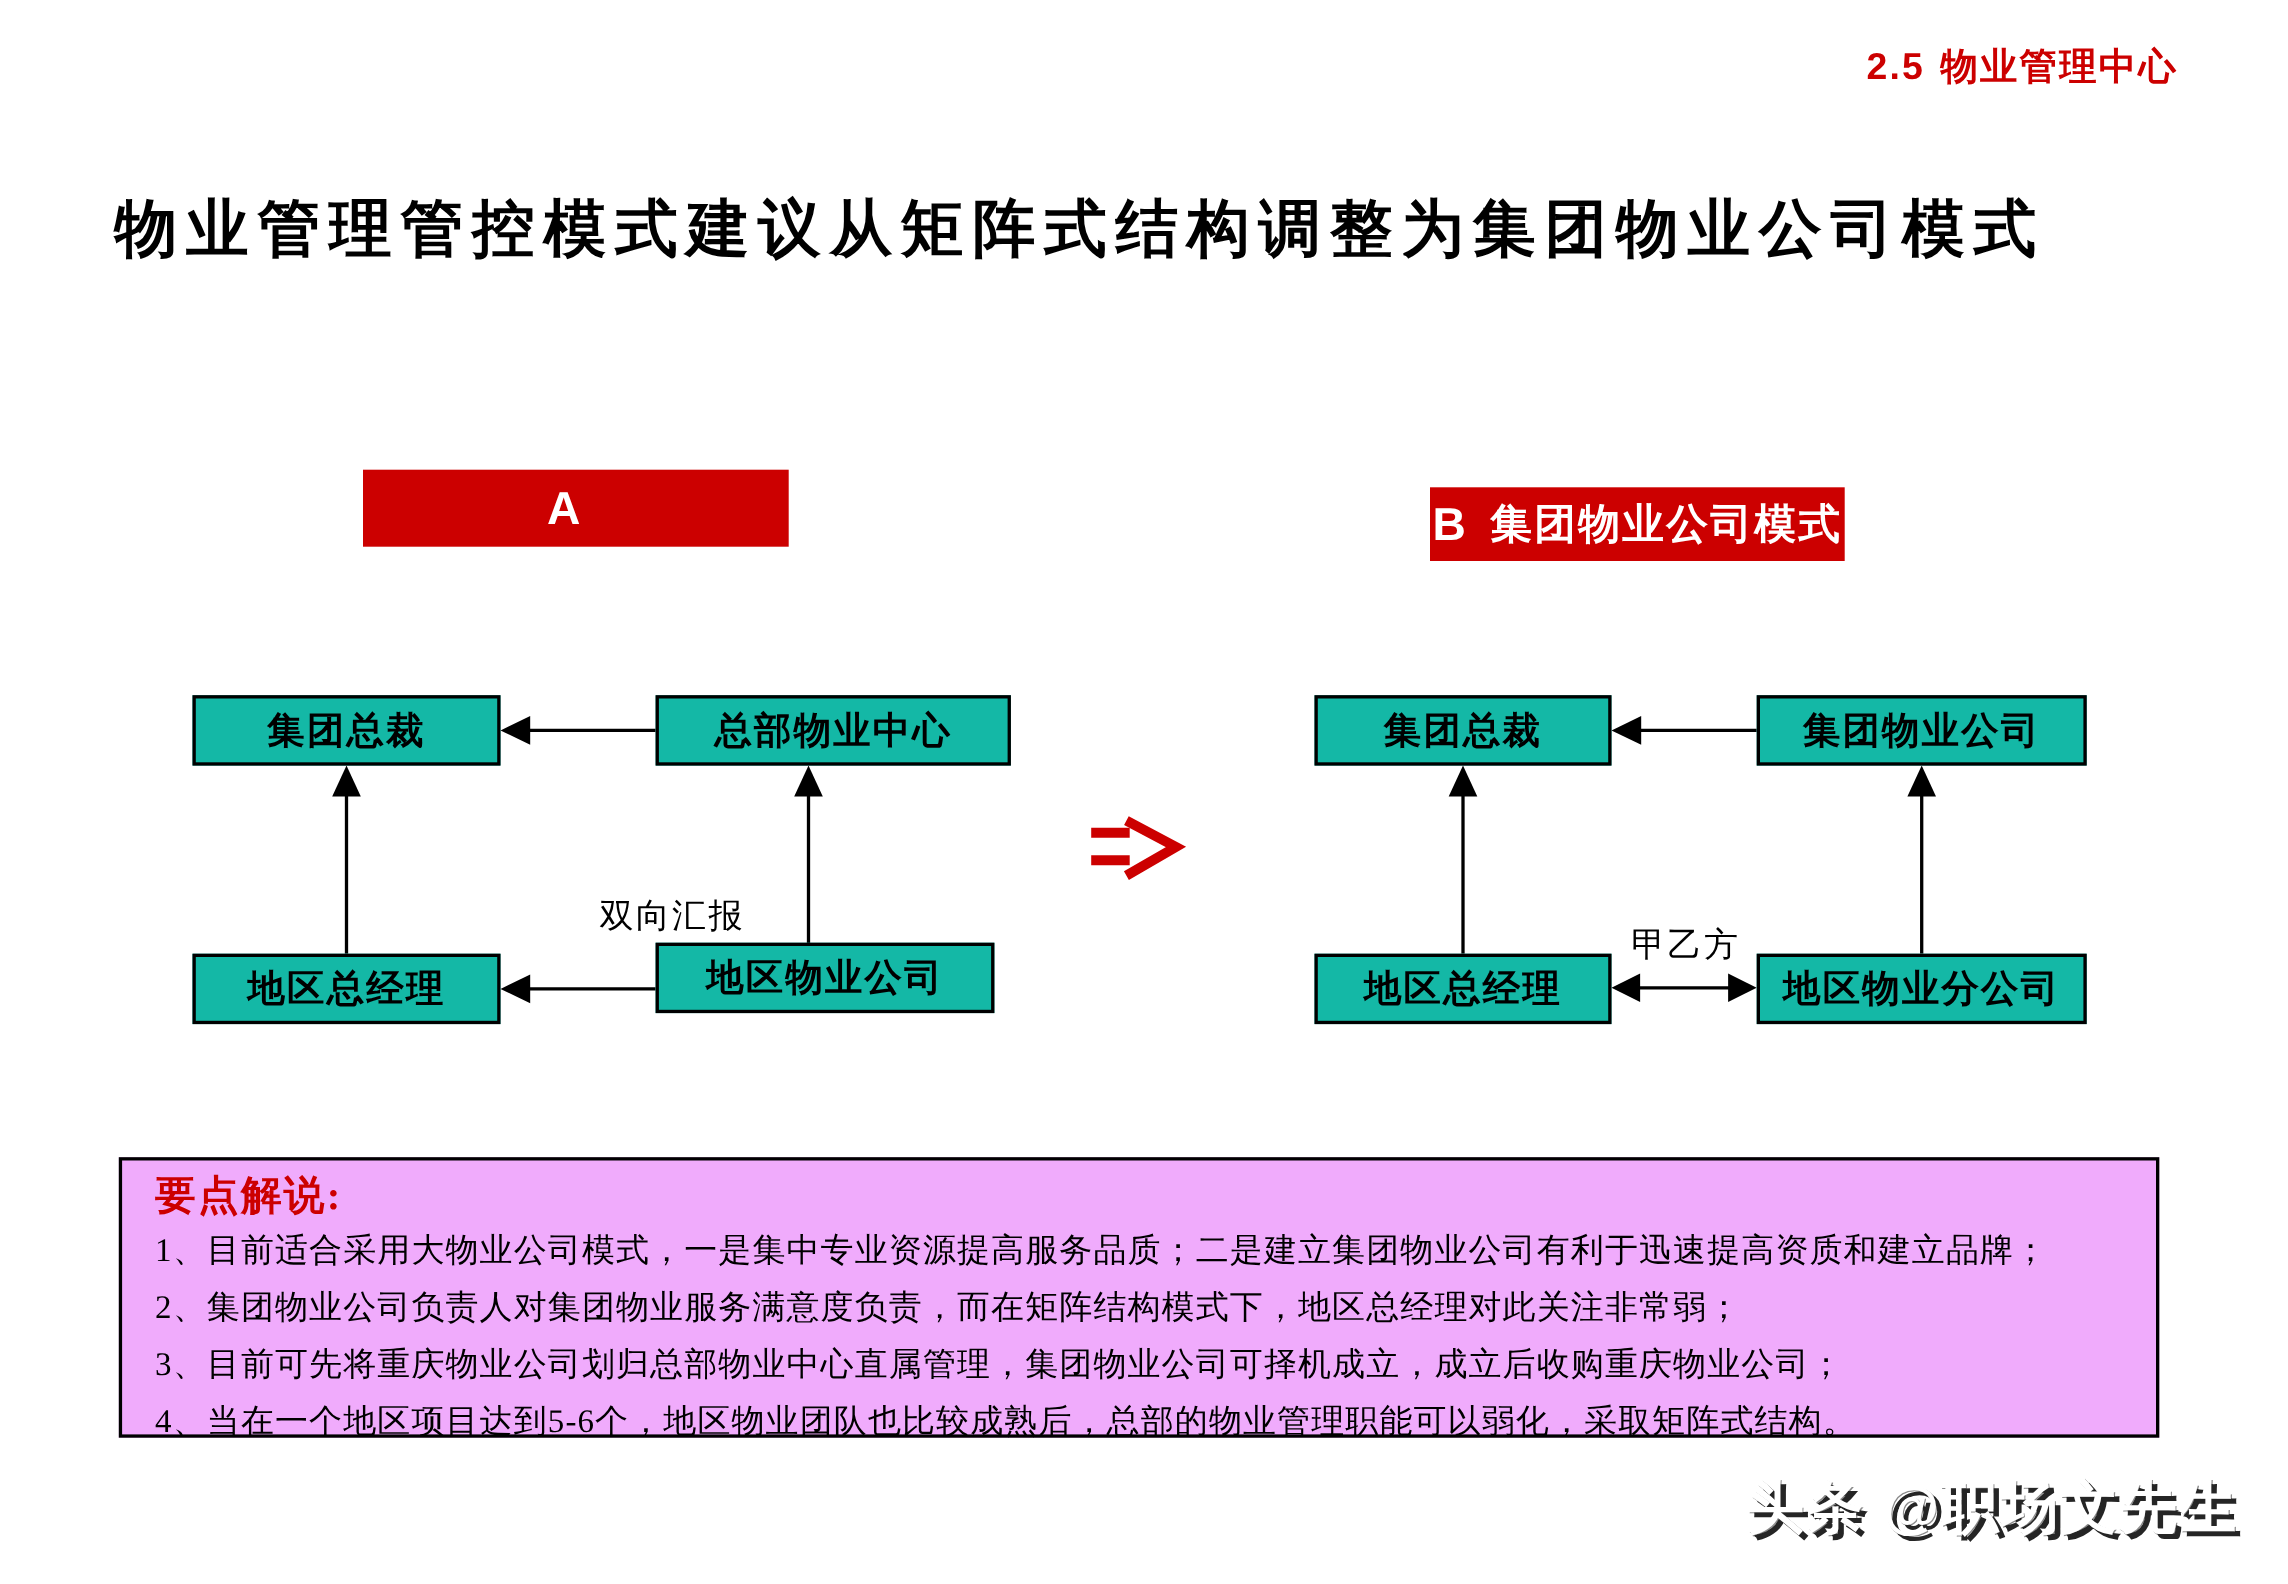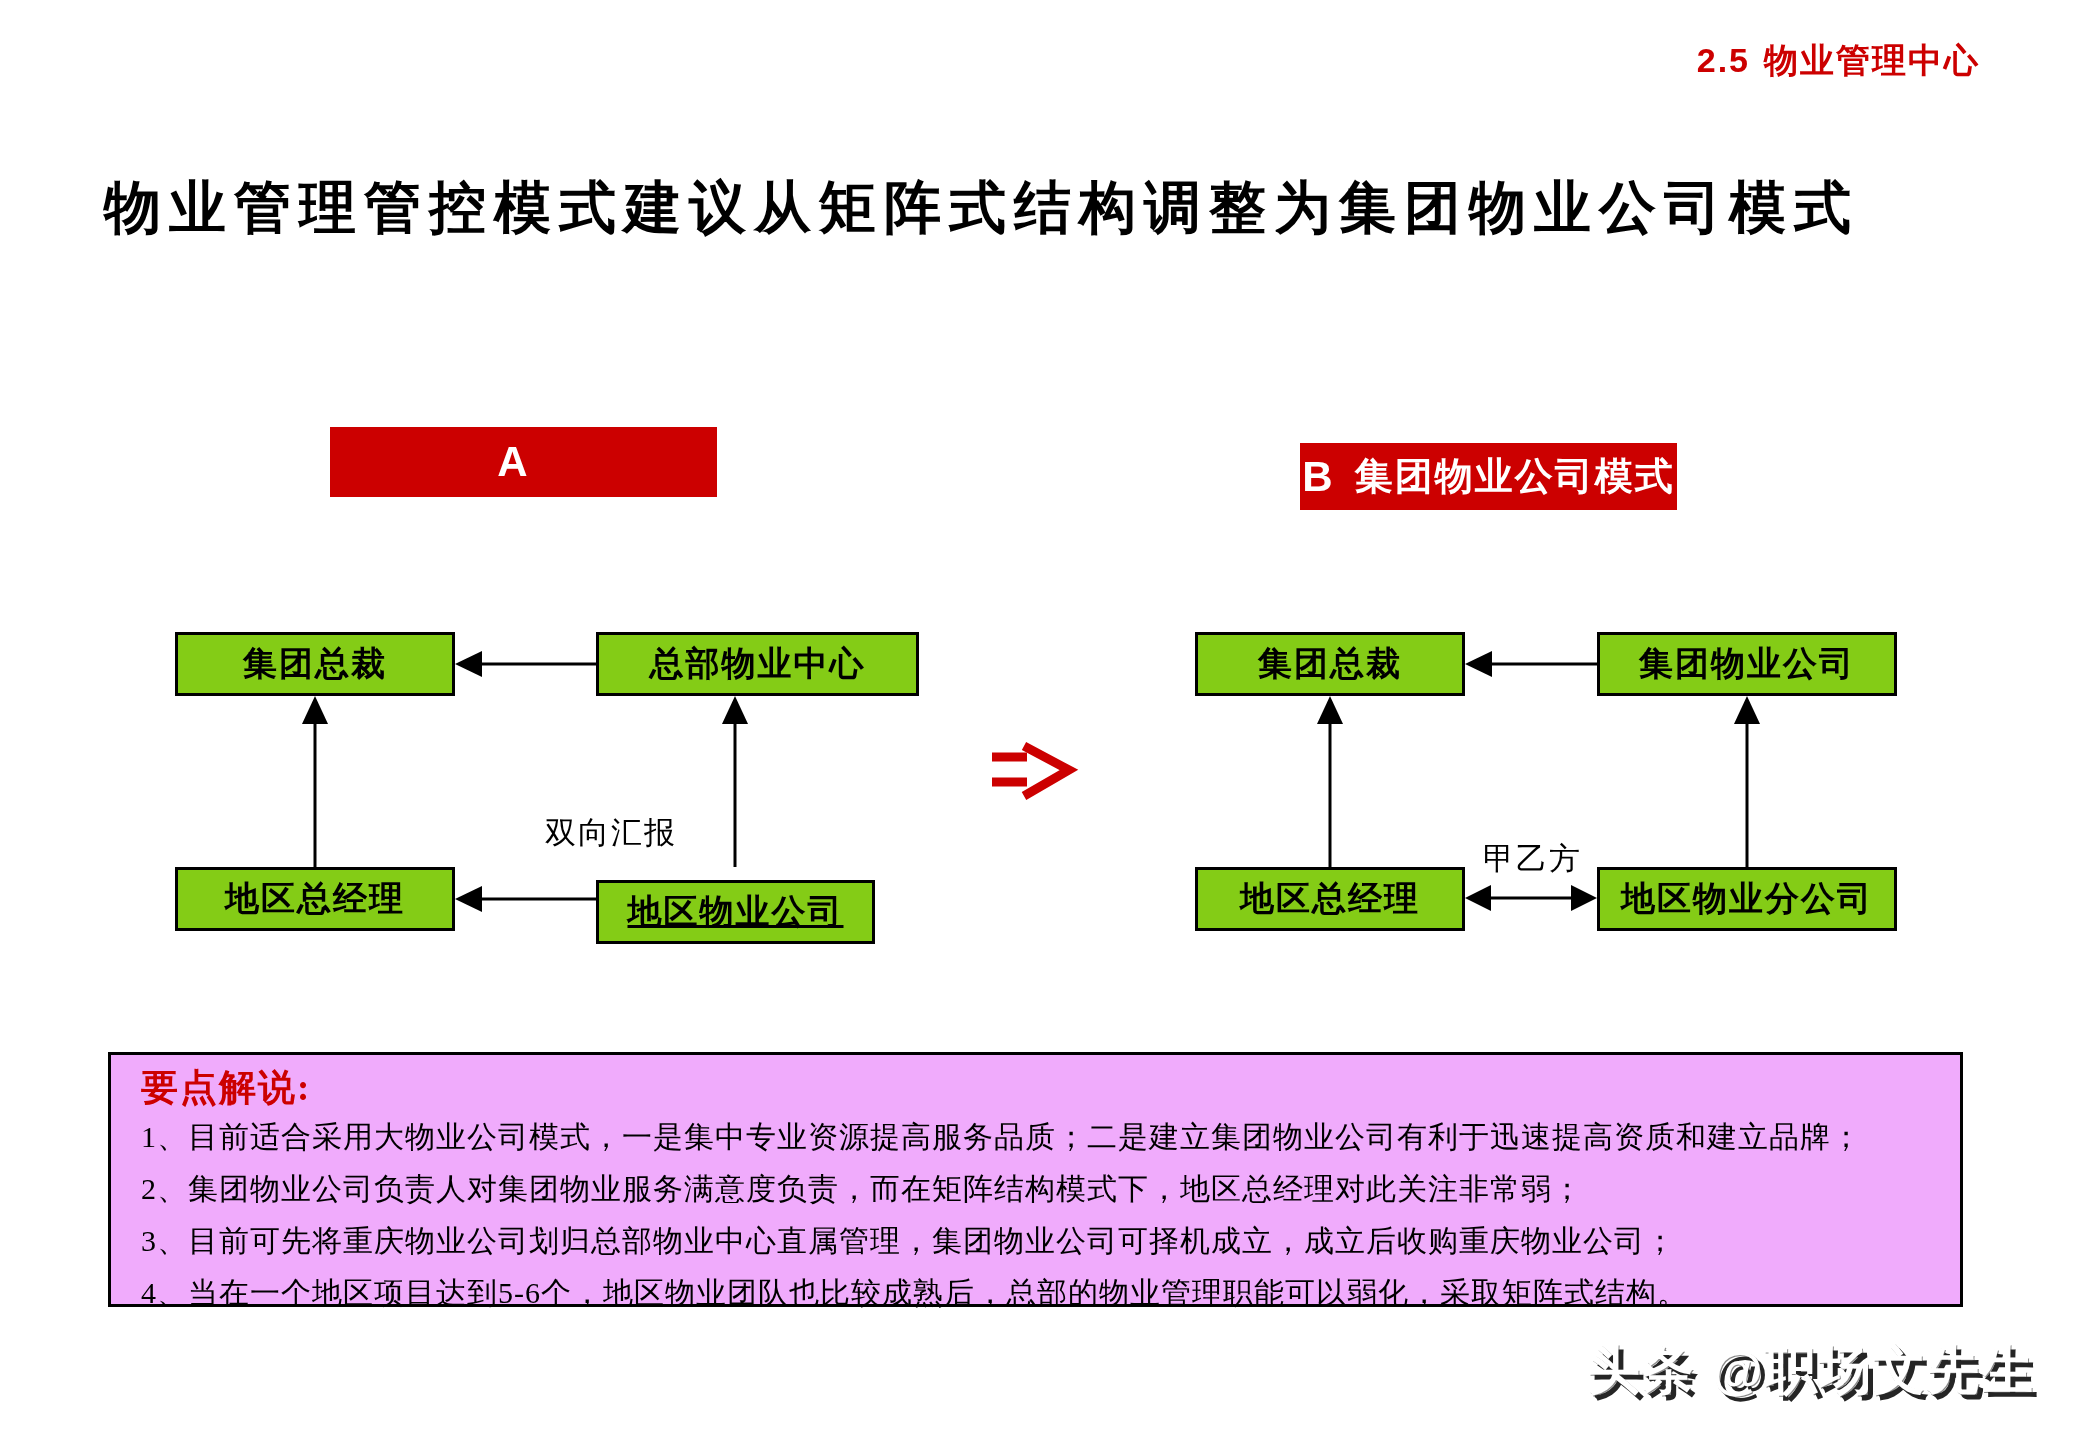--- a/index.html
+++ b/index.html
@@ -35,29 +35,29 @@
   .mode-header .letter{
     font-family:"Liberation Sans","DejaVu Sans",sans-serif;
     font-weight:bold;font-size:42px;margin-right:22px;
   }
   .mode-header .label{font-weight:bold;font-size:38px;letter-spacing:2px;}
   .mode-a{left:330px;top:427px;width:387px;height:70px;}
   .mode-b{left:1300px;top:443px;width:377px;height:67px;}
 
   
   .org-box{
-    border:3px solid #000000;background:#84cc16;
+    border:3px solid #000000;background:#14b8a6;
     display:flex;align-items:center;justify-content:center;
     font-size:34px;font-weight:bold;color:#000000;
     letter-spacing:2px;white-space:nowrap;box-sizing:border-box;
   }
   .a-tl{left:175px;top:632px;width:280px;height:64px;}
   .a-tr{left:596px;top:632px;width:323px;height:64px;}
   .a-bl{left:175px;top:867px;width:280px;height:64px;}
-  .a-br{left:596px;top:880px;width:279px;height:64px;text-decoration:underline;}
+  .a-br{left:596px;top:857px;width:308px;height:64px;}
   .b-tl{left:1195px;top:632px;width:270px;height:64px;}
   .b-tr{left:1597px;top:632px;width:300px;height:64px;}
   .b-bl{left:1195px;top:867px;width:270px;height:64px;}
   .b-br{left:1597px;top:867px;width:300px;height:64px;text-align:right;}
 
   
   .edge-label{
     font-size:31px;color:#000000;white-space:nowrap;letter-spacing:2px;
   }
   .edge-label-a{left:545px;top:812px;}

